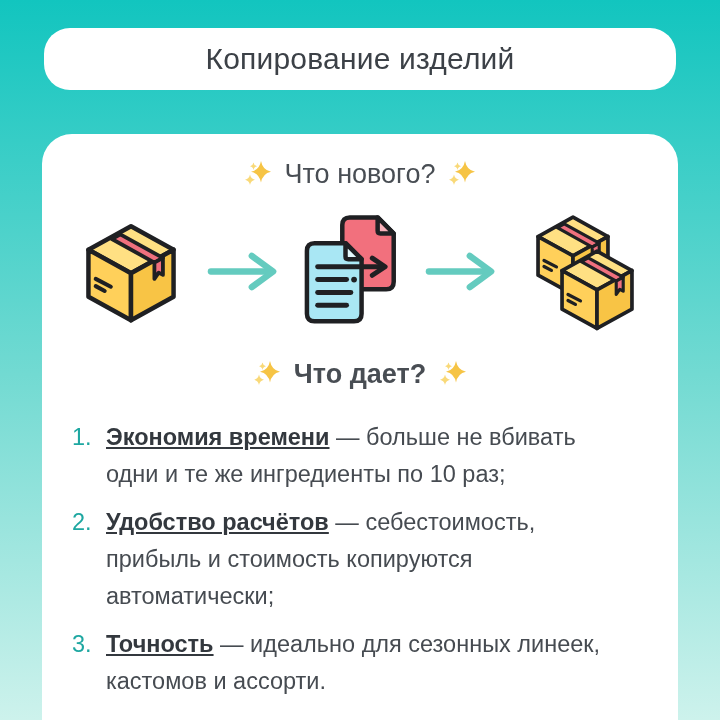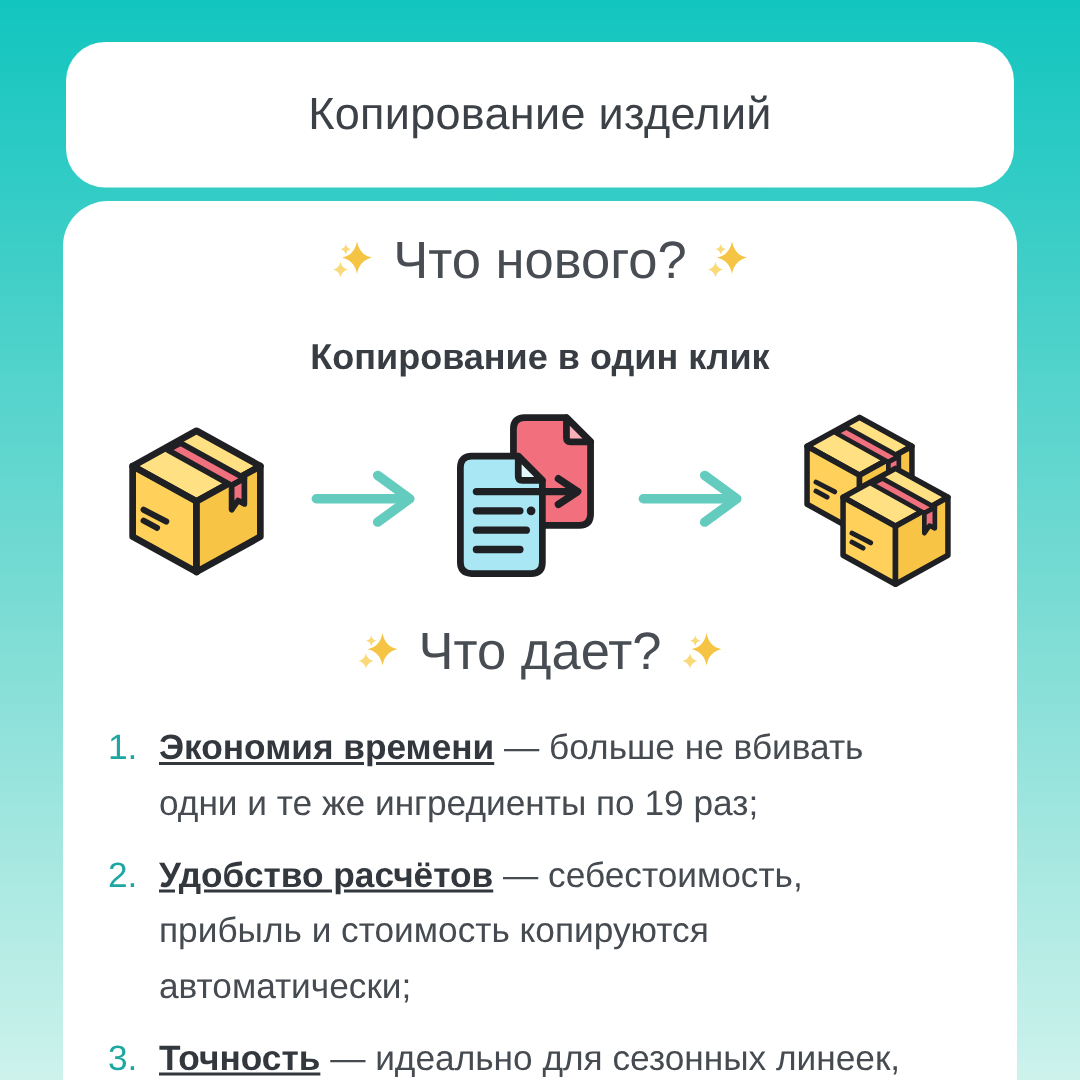--- a/index.html
+++ b/index.html
@@ -3,35 +3,35 @@
 <meta charset="utf-8">
 <style>
   html,body{margin:0;padding:0;}
   body{
     width:720px;height:720px;overflow:hidden;position:relative;
     background:linear-gradient(180deg,#12C5BF 0%,#72DAD2 52%,#CDF2EC 100%);
     font-family:"Liberation Sans",sans-serif;
     -webkit-font-smoothing:antialiased;
   }
   .header-card{
-    position:absolute;left:44px;top:28px;width:632px;height:97px;
+    position:absolute;left:44px;top:28px;width:632px;height:62px;
     background:#ffffff;border-radius:26px;
     display:flex;align-items:center;justify-content:center;
   }
   .page-title{font-size:30px;color:#3C4147;letter-spacing:.2px;}
   .main-card{
     position:absolute;left:42px;top:134px;width:636px;height:660px;
     background:#ffffff;border-radius:30px;box-sizing:border-box;
   }
   .section-heading{
     display:flex;align-items:center;justify-content:center;gap:12px;
-    font-size:35px;color:#484D53;height:36px;
+    font-size:27px;color:#484D53;height:36px;
   }
   .section-heading.h1{margin-top:22px;}
-  .section-heading.h2{margin-top:18px;}
+  .section-heading.h2{margin-top:18px;font-weight:bold;}
   .sparkle{display:flex;align-items:center;}
   .subtitle{
     text-align:center;font-weight:bold;font-size:24px;color:#383D43;margin-top:33px;
   }
   .illustration{
     margin-top:12px;height:134px;
     display:flex;align-items:center;justify-content:center;
   }
   .illustration .icon{display:flex;align-items:center;justify-content:center;}
   .gap-a{margin:0 14px 0 0;}
@@ -87,21 +87,20 @@
         </svg>
     </span>
     <span>Что нового?</span>
     <span class="sparkle">
       <svg viewBox="0 0 30 30" width="30" height="30">
           <use href="#sparkleShape"></use>
         </svg>
     </span>
   </div>
 
-  <div class="subtitle">Копирование в один клик</div>
 
   <div class="illustration">
     <span class="icon gap-a">
       <svg viewBox="0 0 100 100" width="112" height="112">
           <use href="#boxShape"></use>
         </svg>
     </span>
     <span class="icon gap-b">
       <svg viewBox="0 0 76 44" width="74" height="43">
           <use href="#flowArrow"></use>
@@ -146,21 +145,21 @@
     <span class="sparkle">
       <svg viewBox="0 0 30 30" width="30" height="30">
           <use href="#sparkleShape"></use>
         </svg>
     </span>
   </div>
 
   <ol class="benefits">
     <li>
       <span class="num">1.</span>
-      <span class="item-text"><b class="lead">Экономия времени</b><span> — больше не вбивать одни и те же ингредиенты по 19 раз;</span></span>
+      <span class="item-text"><b class="lead">Экономия времени</b><span> — больше не вбивать одни и те же ингредиенты по 10 раз;</span></span>
     </li>
     <li>
       <span class="num">2.</span>
       <span class="item-text"><b class="lead">Удобство расчётов</b><span> — себестоимость, прибыль и стоимость копируются автоматически;</span></span>
     </li>
     <li>
       <span class="num">3.</span>
       <span class="item-text"><b class="lead">Точность</b><span> — идеально для сезонных линеек, кастомов и ассорти.</span></span>
     </li>
   </ol>

